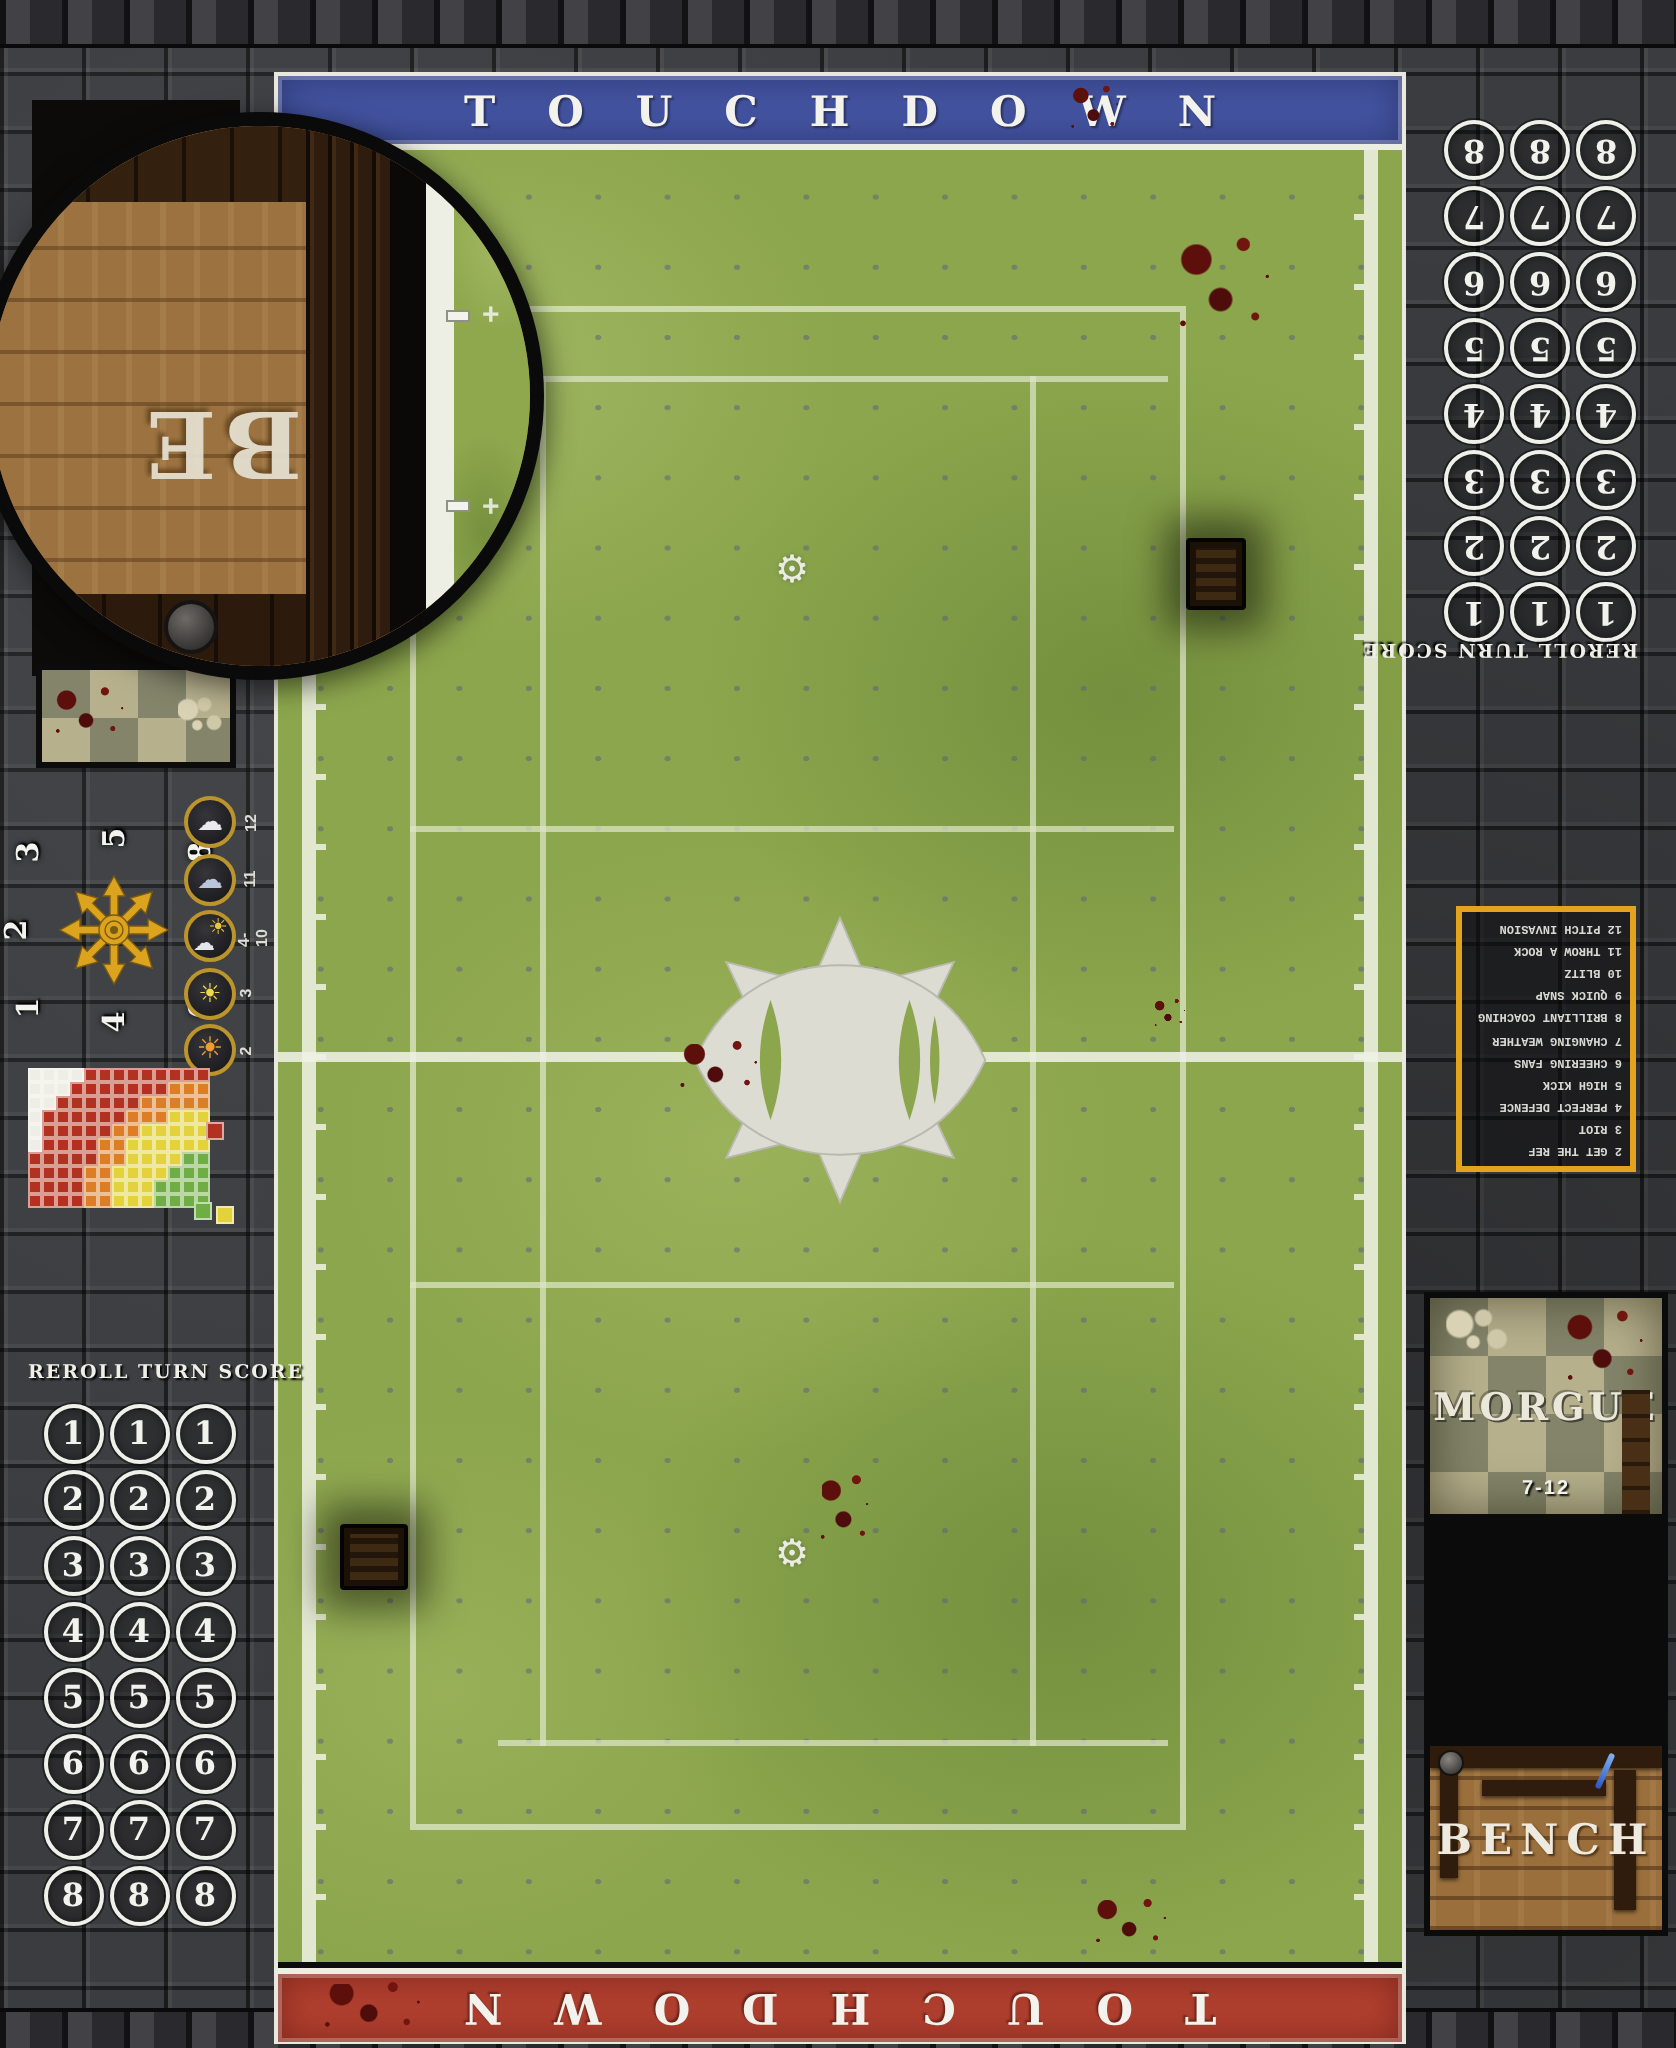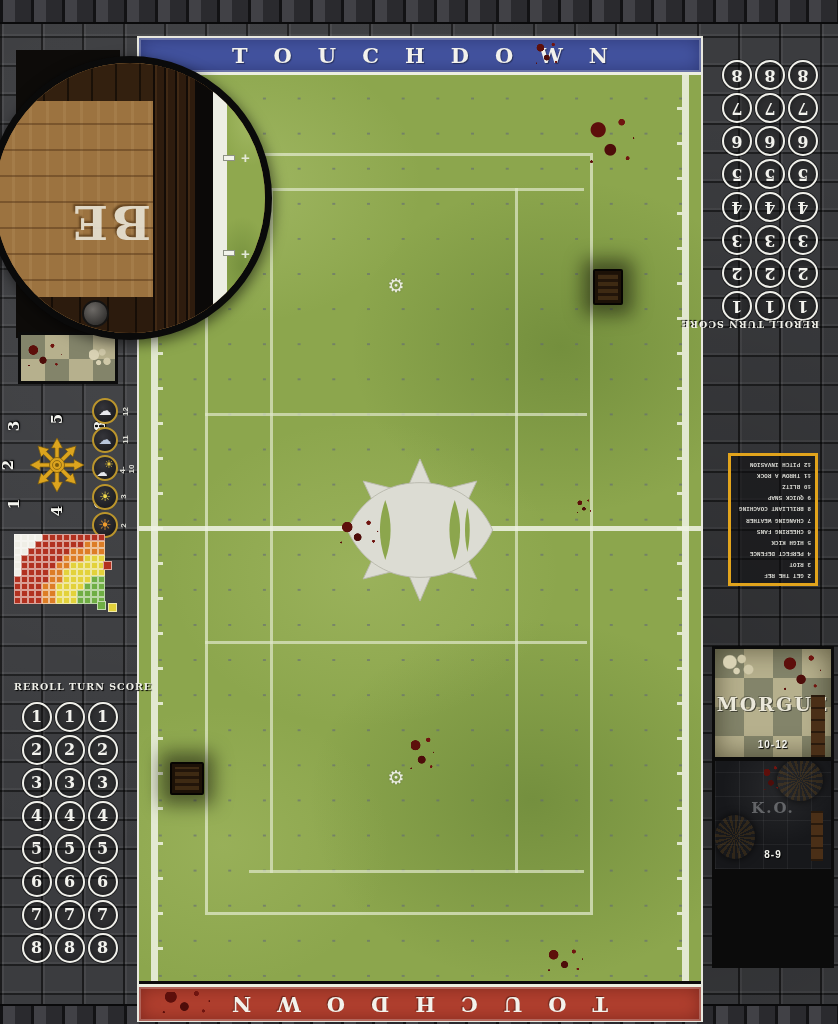--- a/index.html
+++ b/index.html
@@ -489,33 +489,34 @@
         <div class="kick-row">11 THROW A ROCK</div>
         <div class="kick-row">12 PITCH INVASION</div>
       </div>
   </div>
 
   <div class="abs dugout-right">
     <div class="dr-box dr-morgue checker">
       <div class="bone-bits" style="left:8px;top:4px;width:34px;height:30px;"></div>
       <div class="blood" style="left:66px;top:2px;width:44px;height:48px;"></div>
       <div class="morgue-label" style="top:44px;font-size:19px;">MORGUE</div>
-      <div class="range-label" style="top:90px;">10-12</div>
+      <div class="range-label" style="top:90px;">7-12</div>
       <div class="wood-strip" style="right:6px;top:46px;width:14px;height:62px;"></div>
     </div>
 
-    <div class="dr-box dr-ko">
-      <div class="hay" style="left:62px;top:-2px;width:46px;height:42px;"></div>
-      <div class="hay" style="left:0px;top:54px;width:40px;height:44px;"></div>
-      <div class="blood" style="left:48px;top:2px;width:18px;height:34px;"></div>
-      <div class="ko-label">K.O.</div>
-      <div class="range-label" style="top:88px;">8-9</div>
-      <div class="wood-strip" style="right:8px;top:50px;width:12px;height:50px;"></div>
-    </div>
-
+
+    <div class="dr-box dr-bench">
+      <div class="bench-bar" style="left:0;top:0;width:116px;height:11px;"></div>
+      <div class="bench-bar" style="left:26px;top:17px;width:62px;height:8px;"></div>
+      <div class="bench-bar" style="left:5px;top:4px;width:9px;height:62px;"></div>
+      <div class="bench-bar" style="left:92px;top:12px;width:11px;height:70px;"></div>
+      <div class="knob-sm" style="left:4px;top:2px;"></div>
+      <div class="quill" style="left:86px;top:3px;"></div>
+      <div class="bench-label">BENCH</div>
+    </div>
   </div>
 
   <div class="abs magnifier">
     <div class="mag-wood"></div>
     <div class="mag-wood-top"></div>
     <div class="mag-wood-bot"></div>
     <div class="mag-be">BE</div>
     <div class="mag-darkplank"></div>
     <div class="mag-black"></div>
     <div class="mag-white"></div>

